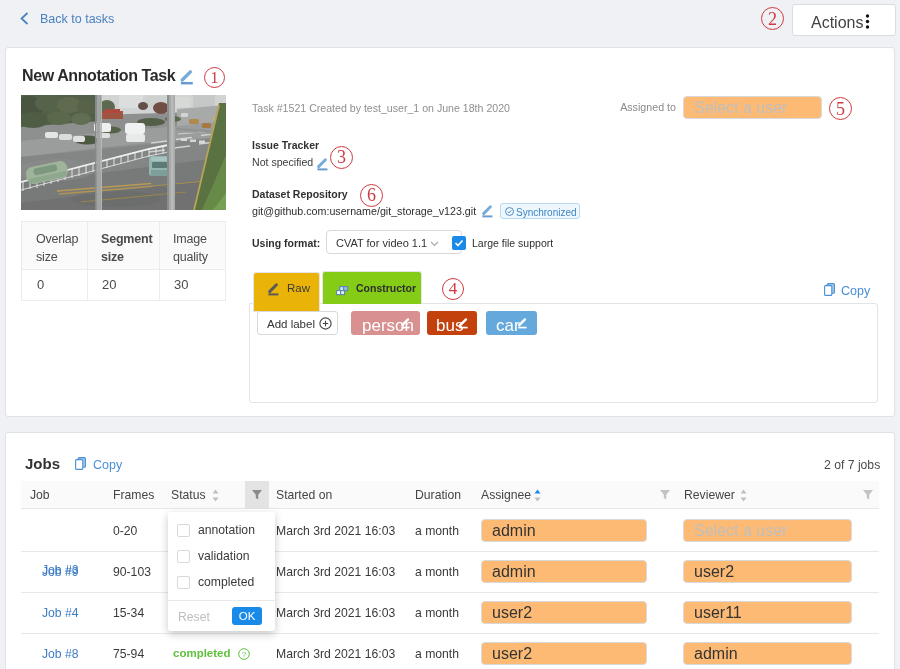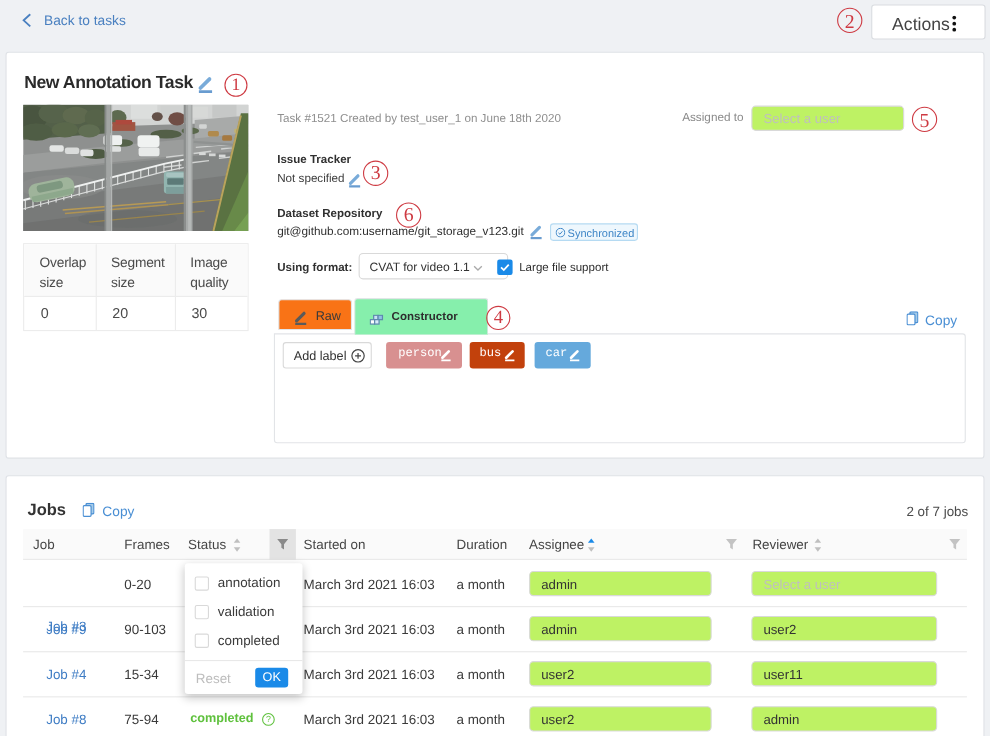--- a/index.html
+++ b/index.html
@@ -1,23 +1,23 @@
 <!DOCTYPE html>
 <html><head>
 <meta charset="utf-8">
 <style>
 * { margin:0; padding:0; box-sizing:border-box; }
 html,body { width:900px; height:669px; background:#eff1f4; font-family:"Liberation Sans",sans-serif; position:relative; overflow:hidden; }
 .abs { position:absolute; }
 .card { position:absolute; background:#fff; border:1px solid #dfe2e6; border-radius:3px; }
 .circ { position:absolute; border:1.5px solid #ce3a42; border-radius:50%; color:#ce3a42; font-family:"Liberation Serif",serif; text-align:center; }
 input { font-family:"Liberation Sans",sans-serif; }
-.ipt { position:absolute; border:1px solid #d9d9d9; border-radius:4px; background:#bef264; font-size:12px; color:#333; padding-left:10px; outline:none; }
+.ipt { position:absolute; border:1px solid #d9d9d9; border-radius:4px; background:#fdba74; font-size:16px; color:#333; padding-left:10px; outline:none; }
 .ipt::placeholder { color:#bfbfbf; }
-.tag { position:absolute; height:24px; border-radius:3px; color:#fff; font-size:11px;font-family:Liberation Mono, monospace; }
+.tag { position:absolute; height:24px; border-radius:3px; color:#fff; font-size:17px; }
 .bold { font-weight:bold; color:#303030; font-size:10.5px; }
 .t13 { font-size:12.2px; }
 .t10 { font-size:10.6px; }
 </style>
 </head>
 <body>
 
 <div class="abs" style="left:19px; top:12px; font-size:12.5px; color:#4a80c0;">
   <svg width="11" height="13" viewBox="0 0 11 13" style="vertical-align:-2px; margin-right:10px;">
       <path d="M8.5 1 L2.5 6.5 L8.5 12" fill="none" stroke="#4a80c0" stroke-width="1.7"></path>
@@ -177,21 +177,21 @@
   <line x1="198" y1="10" x2="173" y2="115" stroke="#baa35c" stroke-width="1.8"></line>
   </g>
 </svg>
 </div>
 
 <div class="abs" style="left:21px; top:221px; width:205px; height:80px; border:1px solid #ececec; background:#fff;">
   <div class="abs" style="left:0; top:0; width:100%; height:48px; background:#fafafa; border-bottom:1px solid #ececec;"></div>
   <div class="abs" style="left:65px; top:0; width:1px; height:78px; background:#ececec;"></div>
   <div class="abs" style="left:137px; top:0; width:1px; height:78px; background:#ececec;"></div>
   <div class="abs" style="left:14px; top:8px; font-size:12.5px; color:#4b4b4b; line-height:18px; letter-spacing:-0.2px;">Overlap<br>size</div>
-  <div class="abs" style="left:79px; top:8px; font-size:12.5px; color:#4b4b4b; line-height:18px; letter-spacing:-0.2px;">Segment<br>size</div>
+  <div class="abs" style="left:79px; top:8px; font-size:12.5px; color:#4b4b4b; line-height:18px; letter-spacing:-0.2px;font-weight:bold;">Segment<br>size</div>
   <div class="abs" style="left:151px; top:8px; font-size:12.5px; color:#4b4b4b; line-height:18px; letter-spacing:-0.2px;">Image<br>quality</div>
   <div class="abs" style="left:15px; top:55px; font-size:13px; color:#4b4b4b;">0</div>
   <div class="abs" style="left:80px; top:55px; font-size:13px; color:#4b4b4b;">20</div>
   <div class="abs" style="left:152px; top:55px; font-size:13px; color:#4b4b4b;">30</div>
 </div>
 
 <div class="abs t10" style="left:252px; top:102px; color:#8f8f8f;">Task #1521 Created by test_user_1 on June 18th 2020</div>
 
 <div class="abs" style="left:610px; top:101px; width:66px; text-align:right; font-size:10.7px; color:#8a8a8a; white-space:nowrap;">Assigned to</div>
 <input class="ipt" style="left: 683px; top: 96px; width: 139px; height: 23px;" placeholder="Select a user">
@@ -228,28 +228,28 @@
     </svg>
 </div>
 <div class="abs" style="left:452px; top:236px; width:14px; height:14px; background:#1a8ae8; border-radius:2px;">
   <svg width="14" height="14" viewBox="0 0 14 14">
       <path d="M3.5 7 L6 9.5 L10.5 4.5" fill="none" stroke="#fff" stroke-width="1.6"></path>
     </svg>
 </div>
 <div class="abs" style="left:472px; top:237px; font-size:10.5px; color:#2f2f2f;">Large file support</div>
 
 <div class="abs" style="left:249px; top:303px; width:629px; height:100px; border:1px solid #e2e4e7; border-radius:0 3px 3px 3px; background:#fff;"></div>
-<div class="abs" style="left:253px; top:272px; width:67px; height:28px; background:#f97316; border:1px solid #e2e4e7; border-radius:3px 3px 0 0;">
+<div class="abs" style="left:253px; top:272px; width:67px; height:40px; background:#eab308; border:1px solid #e2e4e7; border-radius:3px 3px 0 0;">
   <svg class="abs" style="left:13px; top:9px;" width="13" height="14" viewBox="0 0 13 14">
       <path d="M2.6 9.6 L9.4 2.8" stroke="#5a5a5a" stroke-width="2.9" stroke-linecap="round"></path>
       <path d="M1.4 12.4 H11.4" stroke="#5a5a5a" stroke-width="2"></path>
     </svg>
   <span class="abs" style="left:33px; top:9px; font-size:11.5px; color:#3a3a3a;">Raw</span>
 </div>
-<div class="abs" style="left:322px; top:271px; width:122px; height:33px; background:#86efac; border:1px solid #e2e4e7; border-bottom:none; border-radius:3px 3px 0 0;">
+<div class="abs" style="left:322px; top:271px; width:100px; height:33px; background:#84cc16; border:1px solid #e2e4e7; border-bottom:none; border-radius:3px 3px 0 0;">
   <svg class="abs" style="left:13px; top:14px;" width="13" height="10" viewBox="0 0 13 10">
       <rect x="3.7" y="0.6" width="4" height="4" fill="#c8e2f5" stroke="#5d88ae" stroke-width="1.1"></rect>
       <rect x="7.7" y="0.6" width="4" height="4" fill="#8fc0e4" stroke="#5d88ae" stroke-width="1.1"></rect>
       <rect x="0.6" y="4.6" width="4" height="4" fill="#fdfefe" stroke="#5d88ae" stroke-width="1.1"></rect>
       <rect x="4.6" y="4.6" width="4" height="4" fill="#d8ecfa" stroke="#5d88ae" stroke-width="1.1"></rect>
     </svg>
   <span class="abs" style="left:33px; top:10px; font-size:10.5px; color:#2e2e2e; font-weight:bold;">Constructor</span>
 </div>
 <div class="circ" style="left:442px; top:278px; width:22px; height:22px; font-size:17px; line-height:20px;">4</div>
 <svg class="abs" style="left:824px; top:283px;" width="11" height="13" viewBox="0 0 11 13">

